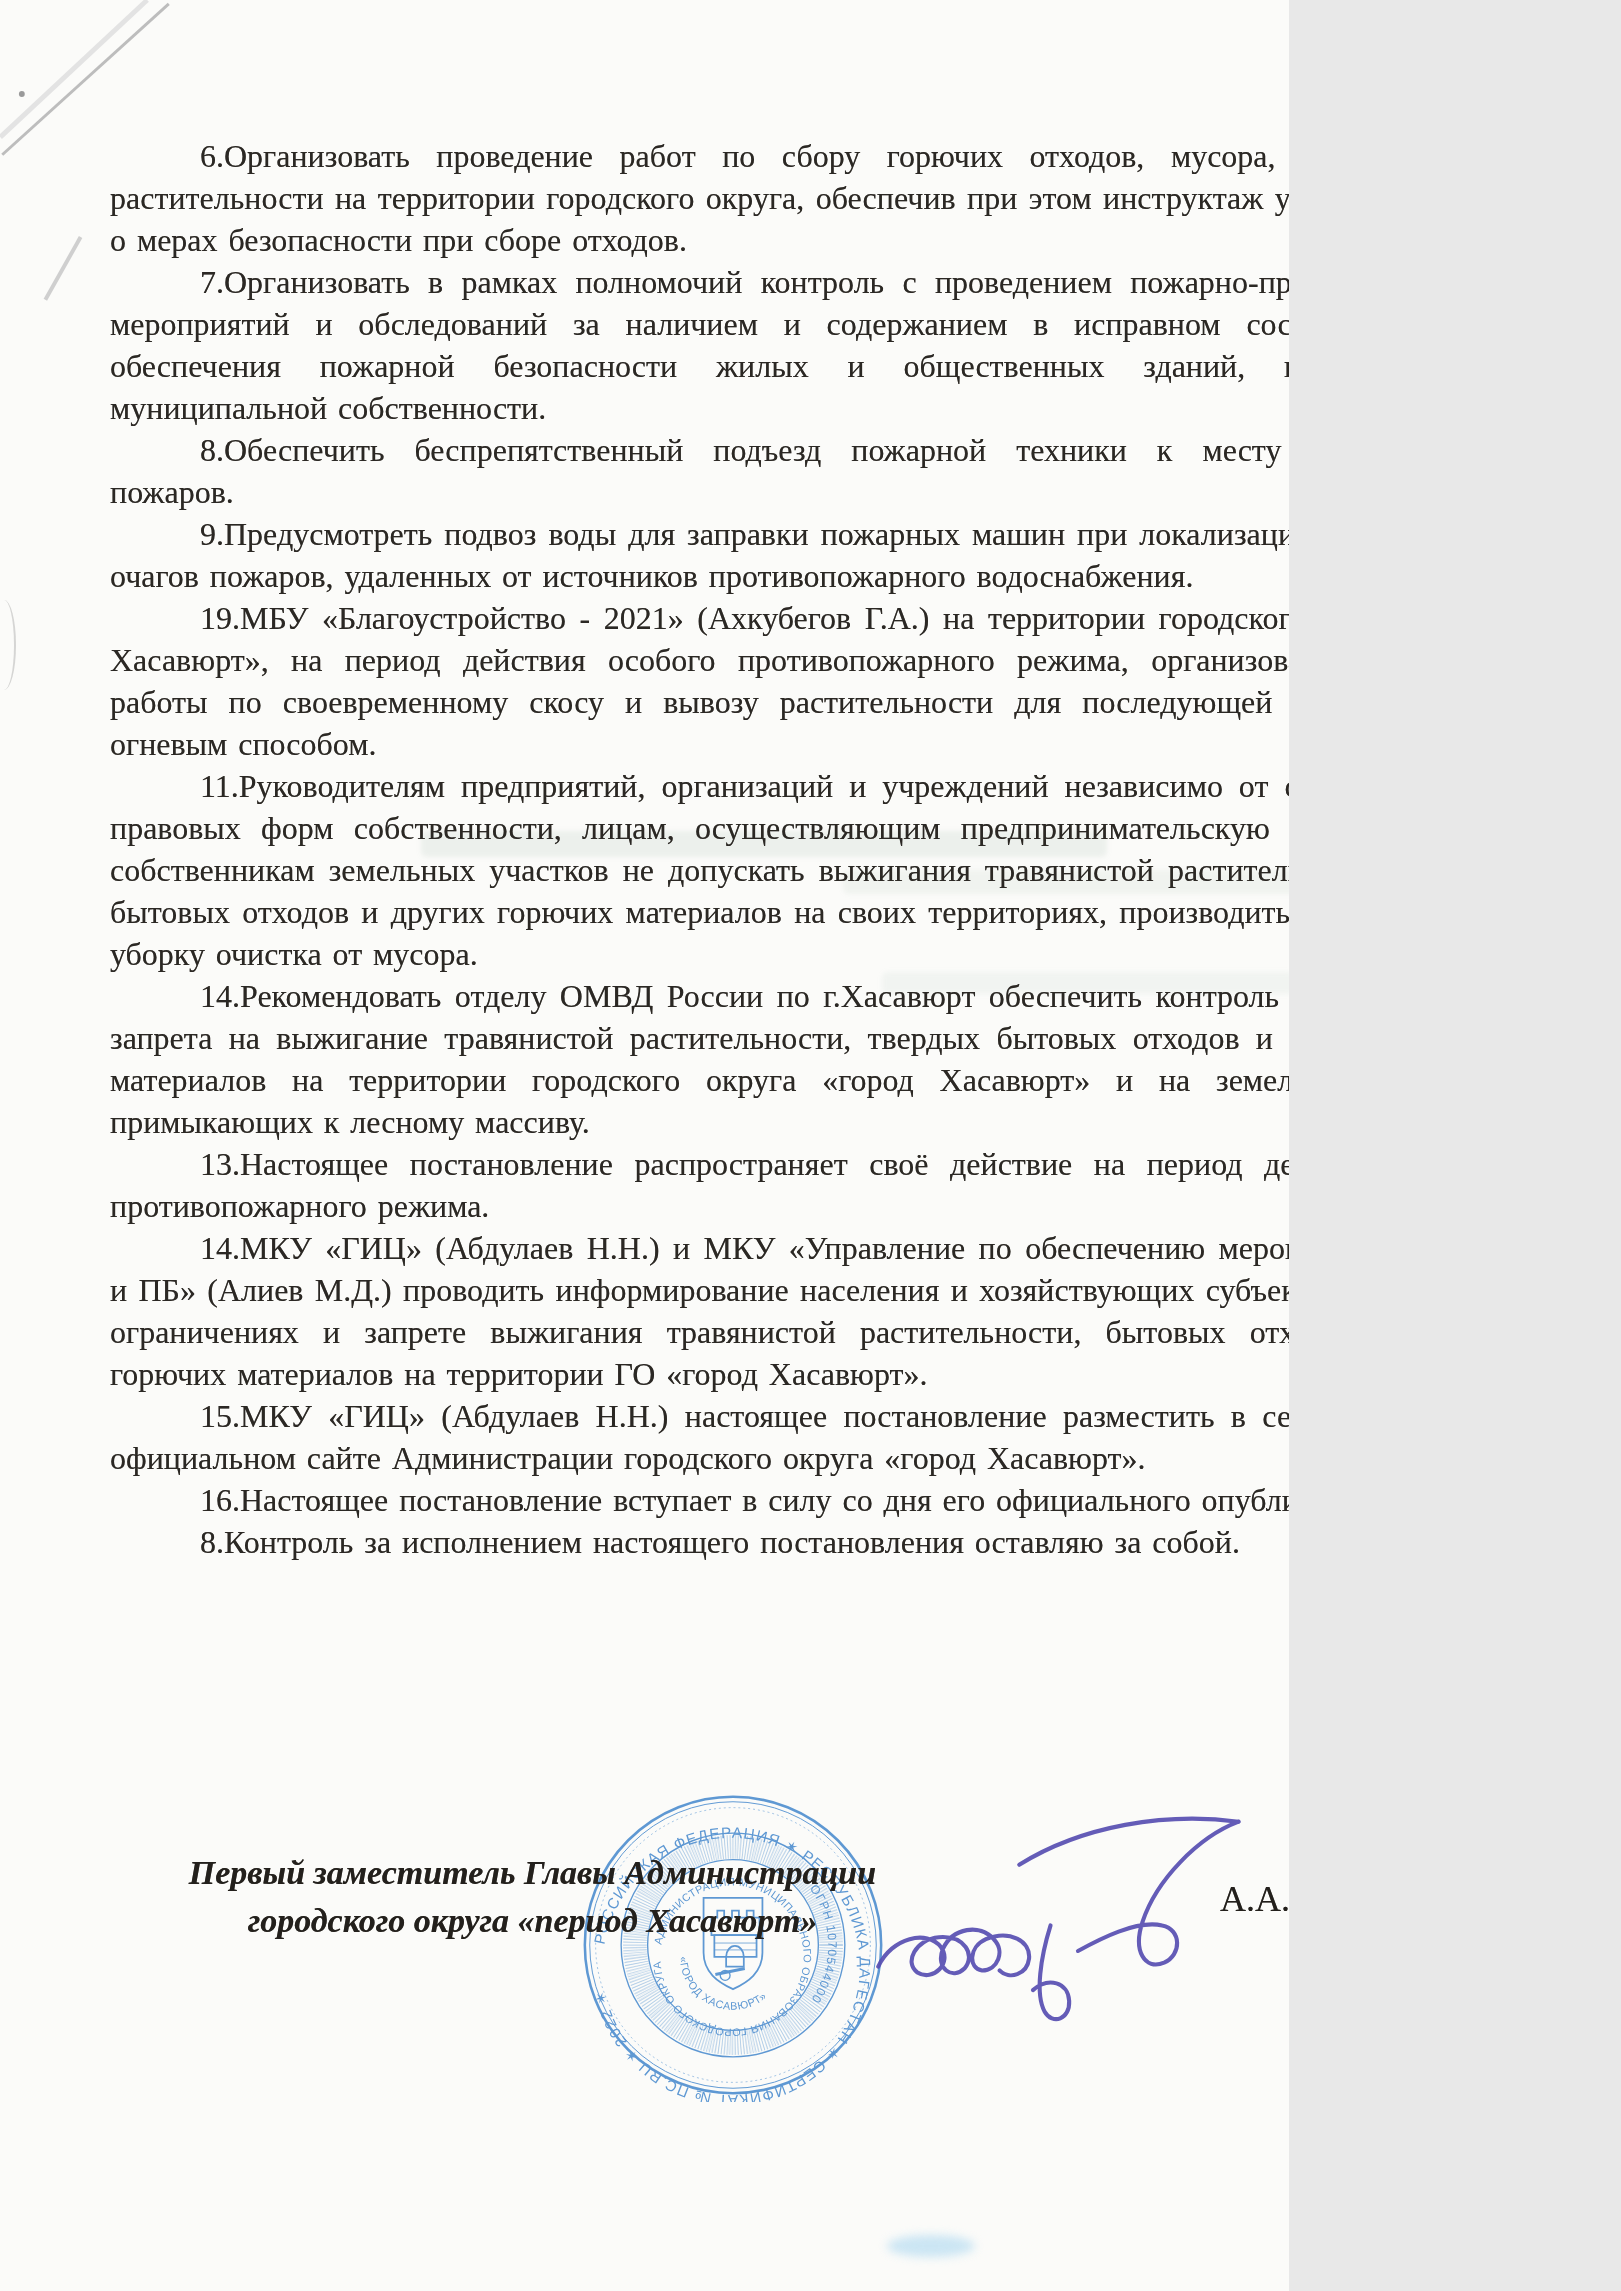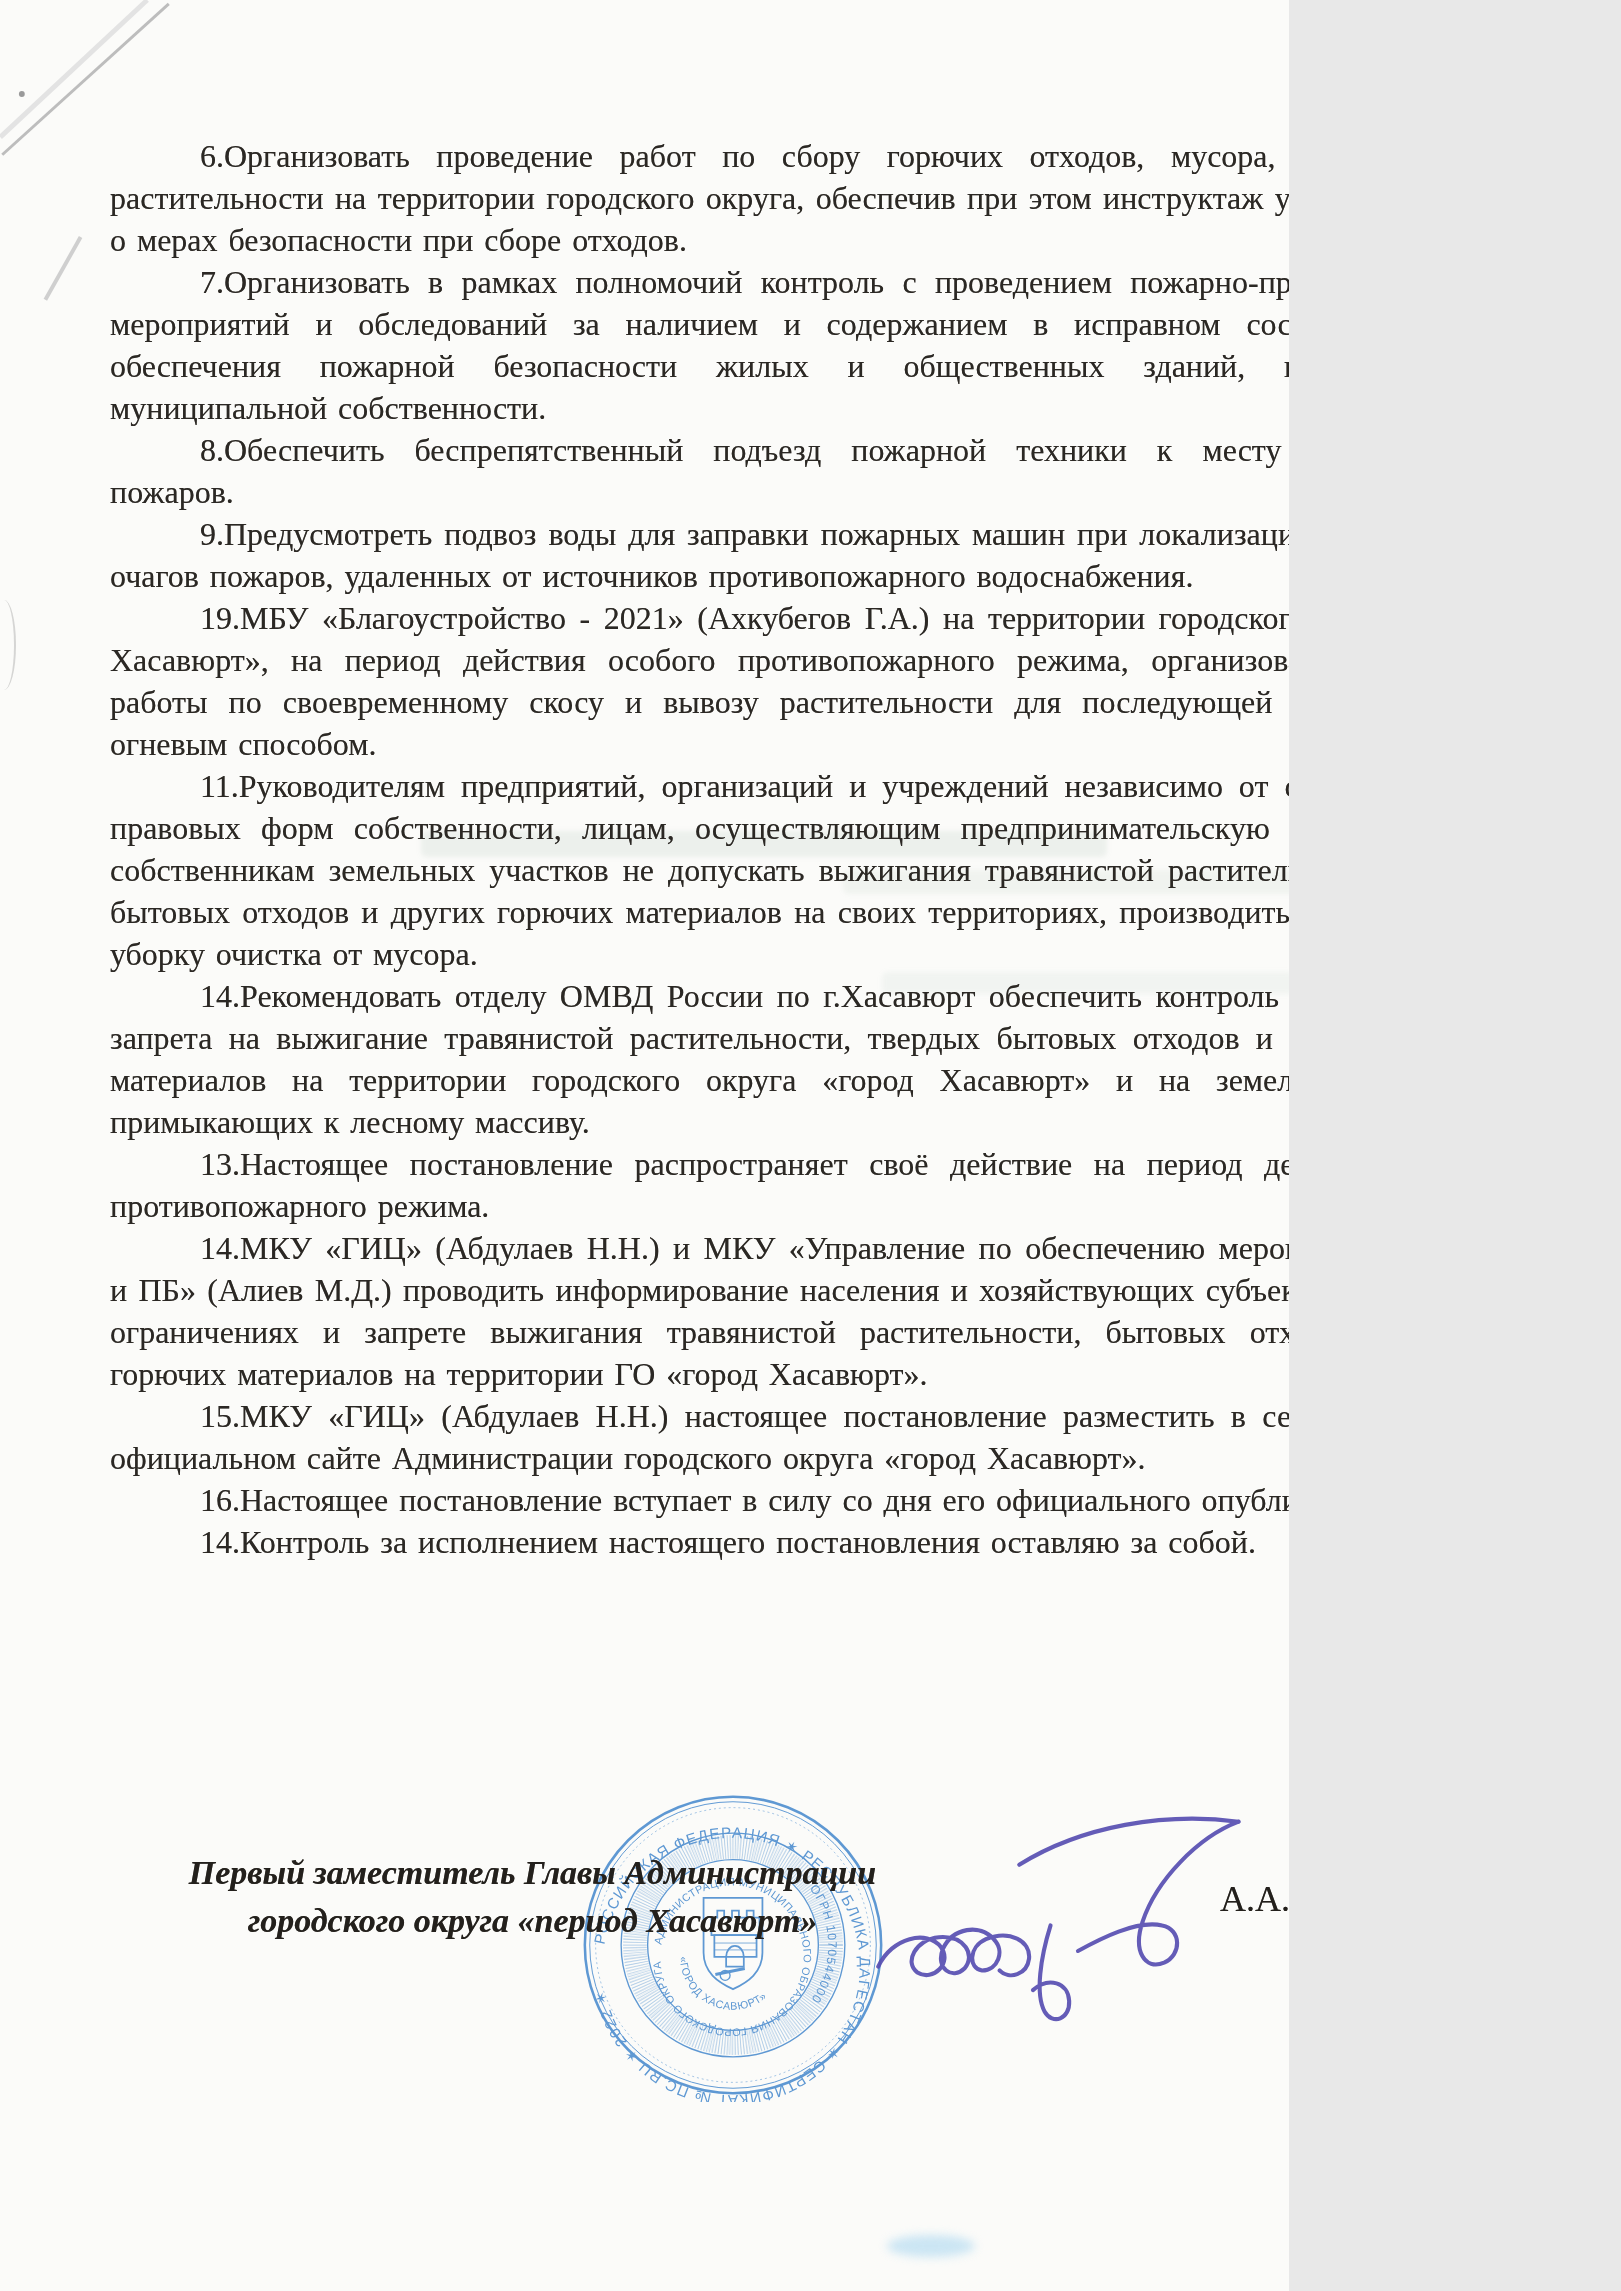--- a/index.html
+++ b/index.html
@@ -72,21 +72,21 @@
     <p>7.Организовать в рамках полномочий контроль с проведением пожарно-профилактических мероприятий и обследований за наличием и содержанием в исправном состоянии средств обеспечения пожарной безопасности жилых и общественных зданий, находящихся в муниципальной собственности.</p>
     <p>8.Обеспечить беспрепятственный подъезд пожарной техники к месту возникновения пожаров.</p>
     <p>9.Предусмотреть подвоз воды для заправки пожарных машин при локализации и ликвидации очагов пожаров, удаленных от источников противопожарного водоснабжения.</p>
     <p>19.МБУ «Благоустройство - 2021» (Ахкубегов Г.А.) на территории городского округа «город Хасавюрт», на период действия особого противопожарного режима, организовать и провести работы по своевременному скосу и вывозу растительности для последующей утилизации без огневым способом.</p>
     <p>11.Руководителям предприятий, организаций и учреждений независимо от организационно-правовых форм собственности, лицам, осуществляющим предпринимательскую деятельность, и собственникам земельных участков не допускать выжигания травянистой растительности, твердых бытовых отходов и других горючих материалов на своих территориях, производить своевременную уборку очистка от мусора.</p>
     <p>14.Рекомендовать отделу ОМВД России по г.Хасавюрт обеспечить контроль за соблюдением запрета на выжигание травянистой растительности, твердых бытовых отходов и других горючих материалов на территории городского округа «город Хасавюрт» и на земельных участках, примыкающих к лесному массиву.</p>
     <p>13.Настоящее постановление распространяет своё действие на период действия особого противопожарного режима.</p>
     <p>14.МКУ «ГИЦ» (Абдулаев Н.Н.) и МКУ «Управление по обеспечению мероприятий ГО, ЧС и ПБ» (Алиев М.Д.) проводить информирование населения и хозяйствующих субъектов о вводимых ограничениях и запрете выжигания травянистой растительности, бытовых отходов и других горючих материалов на территории ГО «город Хасавюрт».</p>
     <p>15.МКУ «ГИЦ» (Абдулаев Н.Н.) настоящее постановление разместить в сети Интернет на официальном сайте Администрации городского округа «город Хасавюрт».</p>
     <p>16.Настоящее постановление вступает в силу со дня его официального опубликования.</p>
-    <p>14.Контроль за исполнением настоящего постановления оставляю за собой.</p>
+    <p>8.Контроль за исполнением настоящего постановления оставляю за собой.</p>
   </div>
 
   <svg class="stamp" viewBox="0 0 320 320">
     <g stroke="#4e8ecf" fill="none" stroke-width="2">
       <circle cx="160" cy="160" r="151" stroke-width="2.6"></circle>
       <circle cx="160" cy="160" r="146" stroke-width="1"></circle>
       <circle cx="160" cy="160" r="140" stroke-width="1" stroke-dasharray="2 3" opacity=".6"></circle>
       <circle cx="160" cy="160" r="114" stroke-width="1.4"></circle>
       <circle cx="160" cy="160" r="100" stroke-width="24" stroke-dasharray="1 1.7" opacity=".35"></circle>
       <circle cx="160" cy="160" r="100" stroke-width="24" stroke-dasharray="0.5 2.6" opacity=".25"></circle>

